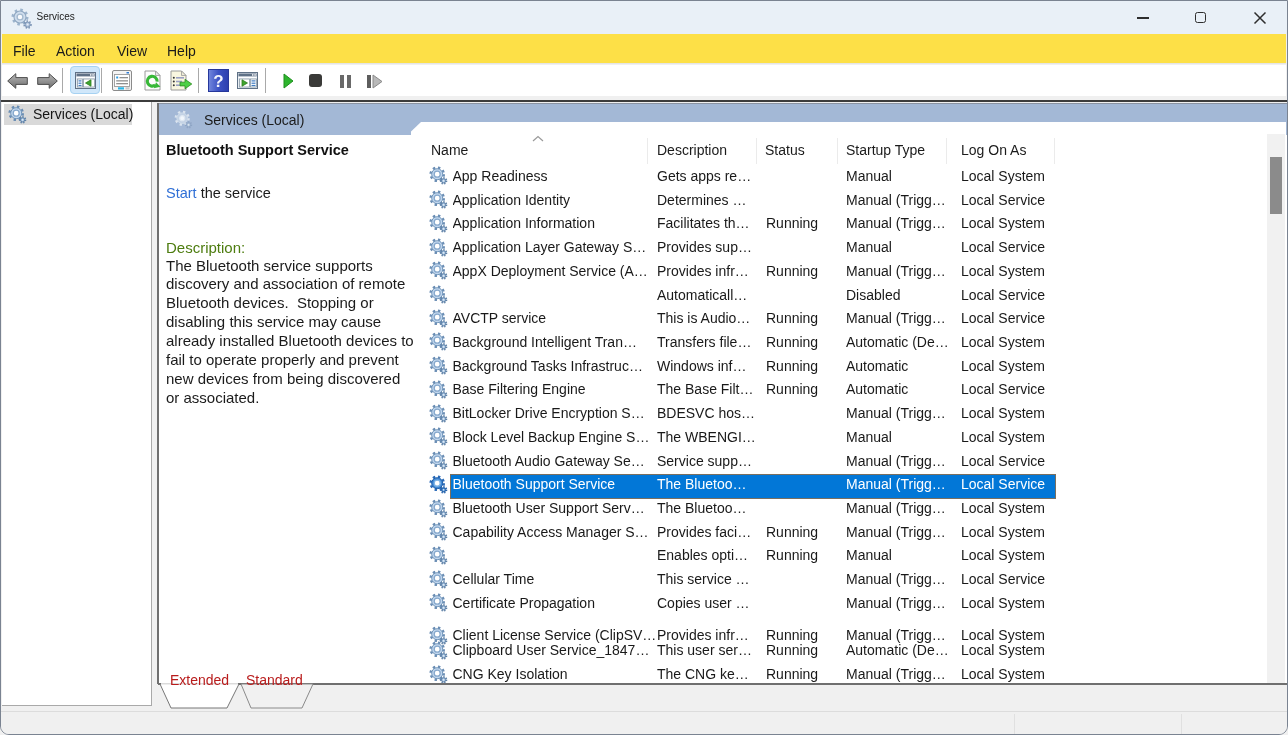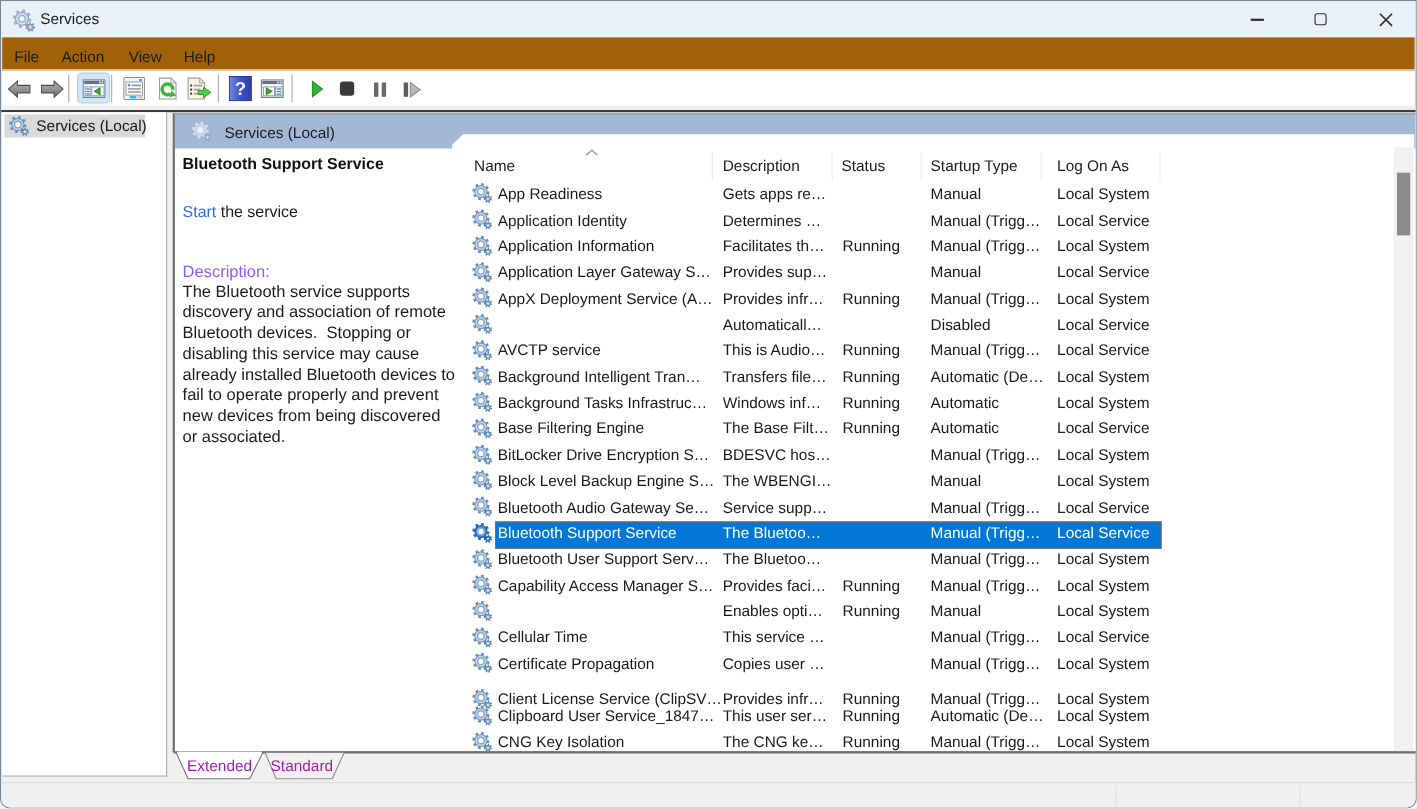--- a/index.html
+++ b/index.html
@@ -1,65 +1,65 @@
 <!DOCTYPE html>
 <html><head><meta charset="utf-8"><title>Services</title><style>
 *{margin:0;padding:0;box-sizing:border-box}
 html,body{width:1288px;height:735px;overflow:hidden;font-family:"Liberation Sans",sans-serif;background:#f0f0f0;position:relative}
 .abs{position:absolute}
 #win{position:absolute;inset:0;border:1px solid #7a8391;border-radius:0 0 9px 9px;overflow:hidden;background:#f0f0f0}
 
 #title{position:absolute;left:0;top:0;right:0;height:33px;background:#e9f0f7}
-#title .txt{position:absolute;left:35.5px;top:0;height:16px;line-height:32px;font-size:14px;color:#1b1b1b}
+#title .txt{position:absolute;left:35.5px;top:0;height:16px;line-height:32px;font-size:10px;color:#1b1b1b}
 #btn-min{position:absolute;left:1136px;top:16px;width:12px;height:2px;background:#2e2e2e}
 #btn-max{position:absolute;left:1194px;top:11px;width:11px;height:11px;border:1.4px solid #2e2e2e;border-radius:2.5px}
 
-#menu{position:absolute;left:1px;top:33px;right:1px;height:30px;background:#a16207;border-bottom:1px solid #e5e5e5}
+#menu{position:absolute;left:1px;top:33px;right:1px;height:30px;background:#fde047;border-bottom:1px solid #e5e5e5}
 #menu span{position:absolute;top:2.3px;height:30px;line-height:30px;font-size:14px;color:#1b1b1b}
 
 #tbar{position:absolute;left:1px;top:64px;right:1px;height:31px;background:#fff}
 #tbar-strip{position:absolute;left:0px;top:95px;right:0px;height:5px;background:#f0f0f0}
 #topline{position:absolute;left:0;top:99px;right:0;height:1.8px;background:#3c3c3c}
 .vsep{position:absolute;top:67px;width:1px;height:25px;background:#a9a9a9}
 .tico{position:absolute}
 #selbtn{position:absolute;left:69px;top:65px;width:30px;height:28px;background:#d0e7fa;border:1px solid #a6d2f2;border-radius:4px}
 
 #tree{position:absolute;left:1px;top:101px;width:150px;height:604px;background:#fff;border-right:1px solid #a9a9a9;border-bottom:1px solid #a9a9a9}
 #tree .hl{position:absolute;left:2px;top:2px;width:128px;height:21px;background:#d9d9d9}
 #tree .txt{position:absolute;left:31px;top:2px;height:21px;line-height:21px;font-size:14px;color:#151515}
 #mid{position:absolute;left:156px;top:102px;width:1130px;height:581px;background:#fff;border-left:2px solid #6f6f6f;border-bottom:1px solid #757575}
 #band{position:absolute;left:158px;top:102px;width:1128px;height:31.5px;background:#a3b8d6;border-top:1px solid #8a93a2}
 #band .txt{position:absolute;left:45px;top:1px;height:30px;line-height:30px;font-size:14px;color:#1b1b1b}
 #listpanel{position:absolute;left:409.5px;top:120.5px;width:875.5px;height:561.5px;background:#fff;clip-path:polygon(11px 0, 100% 0, 100% 100%, 0 100%, 0 10.5px)}
 #sbtrack{position:absolute;left:1266px;top:133px;width:18px;height:549px;background:#f1f1f1}
 #sbthumb{position:absolute;left:1269px;top:156px;width:12px;height:57px;background:#8b8b8b}
 #dp-start{position:absolute;left:165px;top:183.5px;font-size:14.5px;color:#1b1b1b}
 #dp-start a{color:#2f6fd6;}
-#dp-desc{position:absolute;left:165px;top:237.5px;font-size:15px;color:#8b5cf6}
+#dp-desc{position:absolute;left:165px;top:237.5px;font-size:15px;color:#4d7c0f}
 .pline{position:absolute;left:165px;font-size:15px;color:#1b1b1b;white-space:nowrap}
 
 .hcell{position:absolute;top:138px;height:22px;line-height:22px;font-size:14px;color:#1b1b1b}
 .hsep{position:absolute;top:137px;width:1px;height:26px;background:#ebebeb}
 
 .row{position:absolute;left:420px;width:866px;height:23.72px;font-size:14px;color:#191919}
 .row .c{position:absolute;top:0;height:23.72px;line-height:23.72px;white-space:nowrap;overflow:hidden}
 .row .n{left:31.5px;width:206px}
 .row .d{left:236px;width:100px}
 .row .s{left:345px;width:80px}
 .row .st{left:425px;width:106px}
 .row .lo{left:540px;width:100px}
 .row .rgear{position:absolute;left:8px;top:1.5px;width:19px;height:19px}
 .row.sel{background:transparent}
 .row.sel::before{content:"";position:absolute;left:29px;top:0.8px;width:604px;height:23.4px;background:#0277d7;border:1px solid #7a6f5f}
 .row.sel .c{color:#fff;z-index:2}
 .row.sel .rgear{z-index:2}
 
 #statusbar{position:absolute;left:0;right:0;top:710px;height:25px;background:#f0f0f0;border-top:1px solid #dcdcdc}
 .ssep{position:absolute;top:713px;width:1px;height:22px;background:#e0e0e0}
-.tabtxt{position:absolute;top:684px;height:23px;line-height:23px;font-size:14px;color:#a21caf;z-index:5}
+.tabtxt{position:absolute;top:668px;height:23px;line-height:23px;font-size:14px;color:#b91c1c;z-index:5}
 </style></head><body>
 <div id="win">
 <svg width="0" height="0" style="position:absolute">
       <defs>
 <g id="gearR">
  <circle cx="8.2" cy="8.2" r="6.5" fill="none" stroke="#6a8db4" stroke-width="2.6" stroke-dasharray="2.35 2.75"></circle>
  <circle cx="8.2" cy="8.2" r="5.5" fill="#c2d7ee" stroke="#7095ba" stroke-width="1"></circle>
  <circle cx="8.2" cy="8.2" r="3" fill="#ffffff" stroke="#86a8cc" stroke-width="1.3"></circle>
  <circle cx="14.6" cy="14.8" r="3" fill="none" stroke="#5f82a8" stroke-width="1.5" stroke-dasharray="1.3 1.4"></circle>
  <circle cx="14.6" cy="14.8" r="2.2" fill="#9cbcdc" stroke="#587ba2" stroke-width="0.9"></circle>

